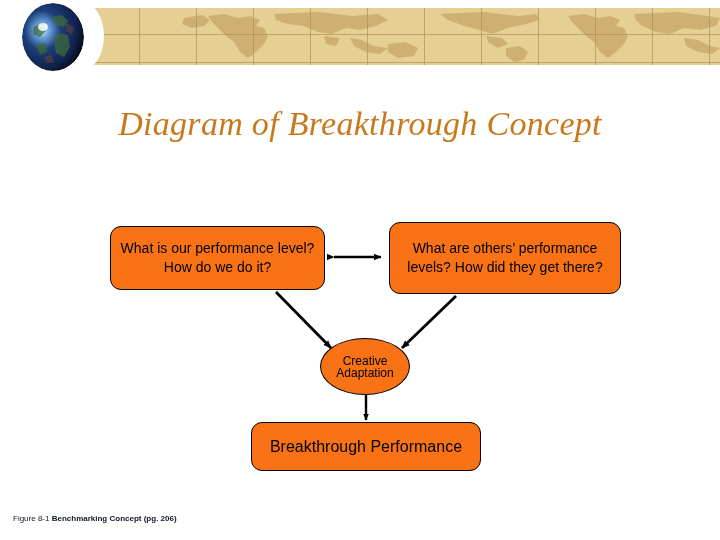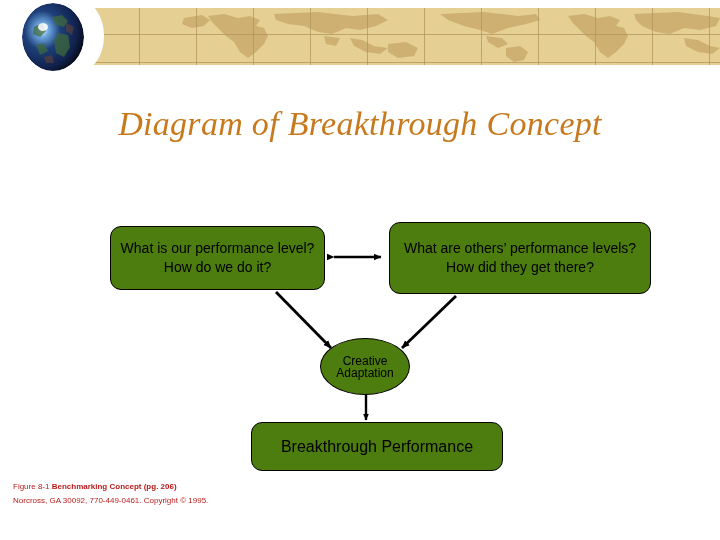--- a/index.html
+++ b/index.html
@@ -91,21 +91,21 @@
     top: 0;
     width: 720px;
     height: 540px;
     pointer-events: none;
   }
   #diagram svg { display: block; }
 
   .node {
     position: absolute;
     box-sizing: border-box;
-    background: #4d7c0f;
+    background: #f97316;
     border: 1px solid #000000;
     display: flex;
     align-items: center;
     justify-content: center;
     text-align: center;
     color: #000000;
   }
   .node-text { display: block; width: 100%; }
 
   #node-current {
@@ -113,52 +113,52 @@
     top: 226px;
     width: 215px;
     height: 64px;
     border-radius: 11px;
     font-size: 14px;
     line-height: 19px;
   }
   #node-others {
     left: 389px;
     top: 222px;
-    width: 262px;
+    width: 232px;
     height: 72px;
     border-radius: 11px;
     font-size: 14px;
     line-height: 19px;
   }
   #node-adaptation {
     left: 320px;
     top: 338px;
     width: 90px;
     height: 57px;
     border-radius: 50%;
     font-size: 12px;
     line-height: 12px;
   }
   #node-breakthrough {
     left: 251px;
     top: 422px;
-    width: 252px;
+    width: 230px;
     height: 49px;
     border-radius: 11px;
     font-size: 16px;
     line-height: 21px;
   }
 
   
   #footer-credit {
     position: absolute;
     left: 13px;
-    top: 480px;
+    top: 512px;
     width: 700px;
-    color: #b91c1c;
+    color: #0f172a;
   }
   .footer-line {
     font-size: 8px;
     line-height: 16px;
     white-space: nowrap;
   }
   .footer-line-1 { font-size: 8px; line-height: 13px; }
   .fig-label { font-weight: normal; }
   .fig-bold { font-weight: bold; }
   .footer-indent { padding-left: 3px; }
@@ -266,14 +266,13 @@
 </div>
 
 <div class="node" id="node-breakthrough">
   <span class="node-text">Breakthrough Performance</span>
 </div>
 
 <div id="footer-credit">
   <div class="footer-line footer-line-1">
     <span class="fig-label">Figure 8-1 </span><span class="fig-bold">Benchmarking Concept (pg. 206)</span>
   </div>
-  <div class="footer-line">Norcross, GA 30092, 770-449-0461. Copyright © 1995.</div>
 </div>
 
 </body></html>

